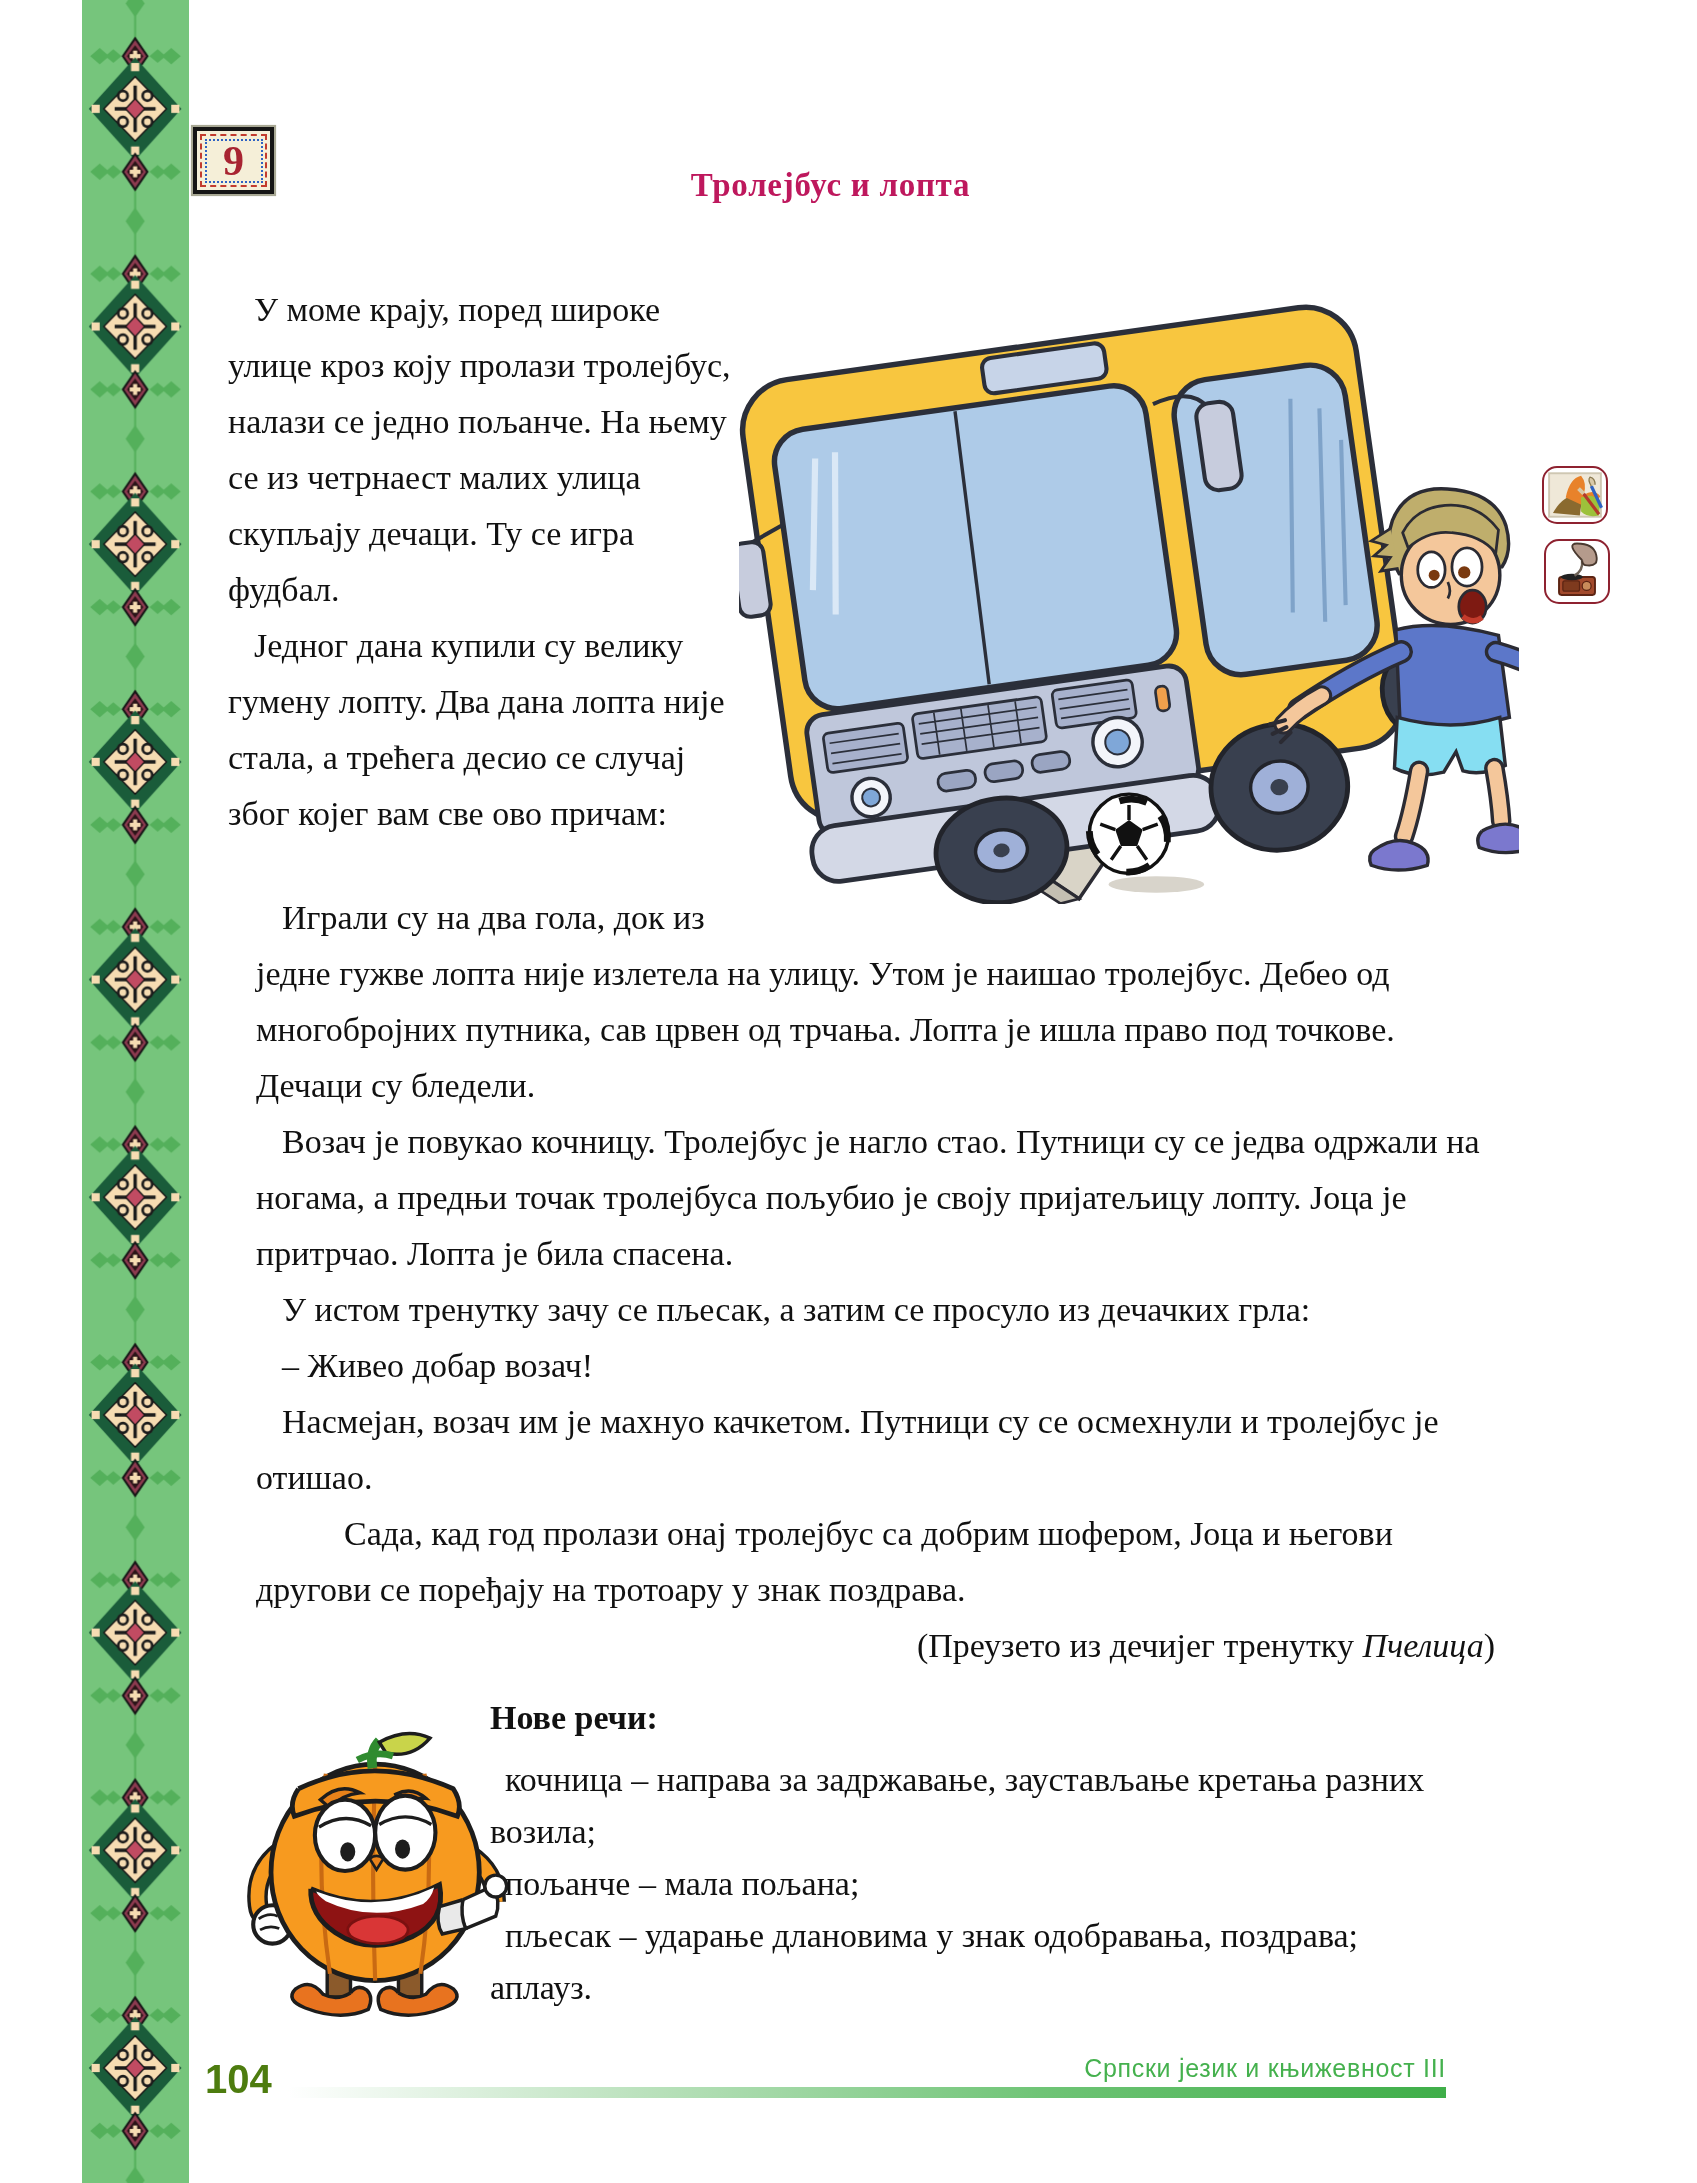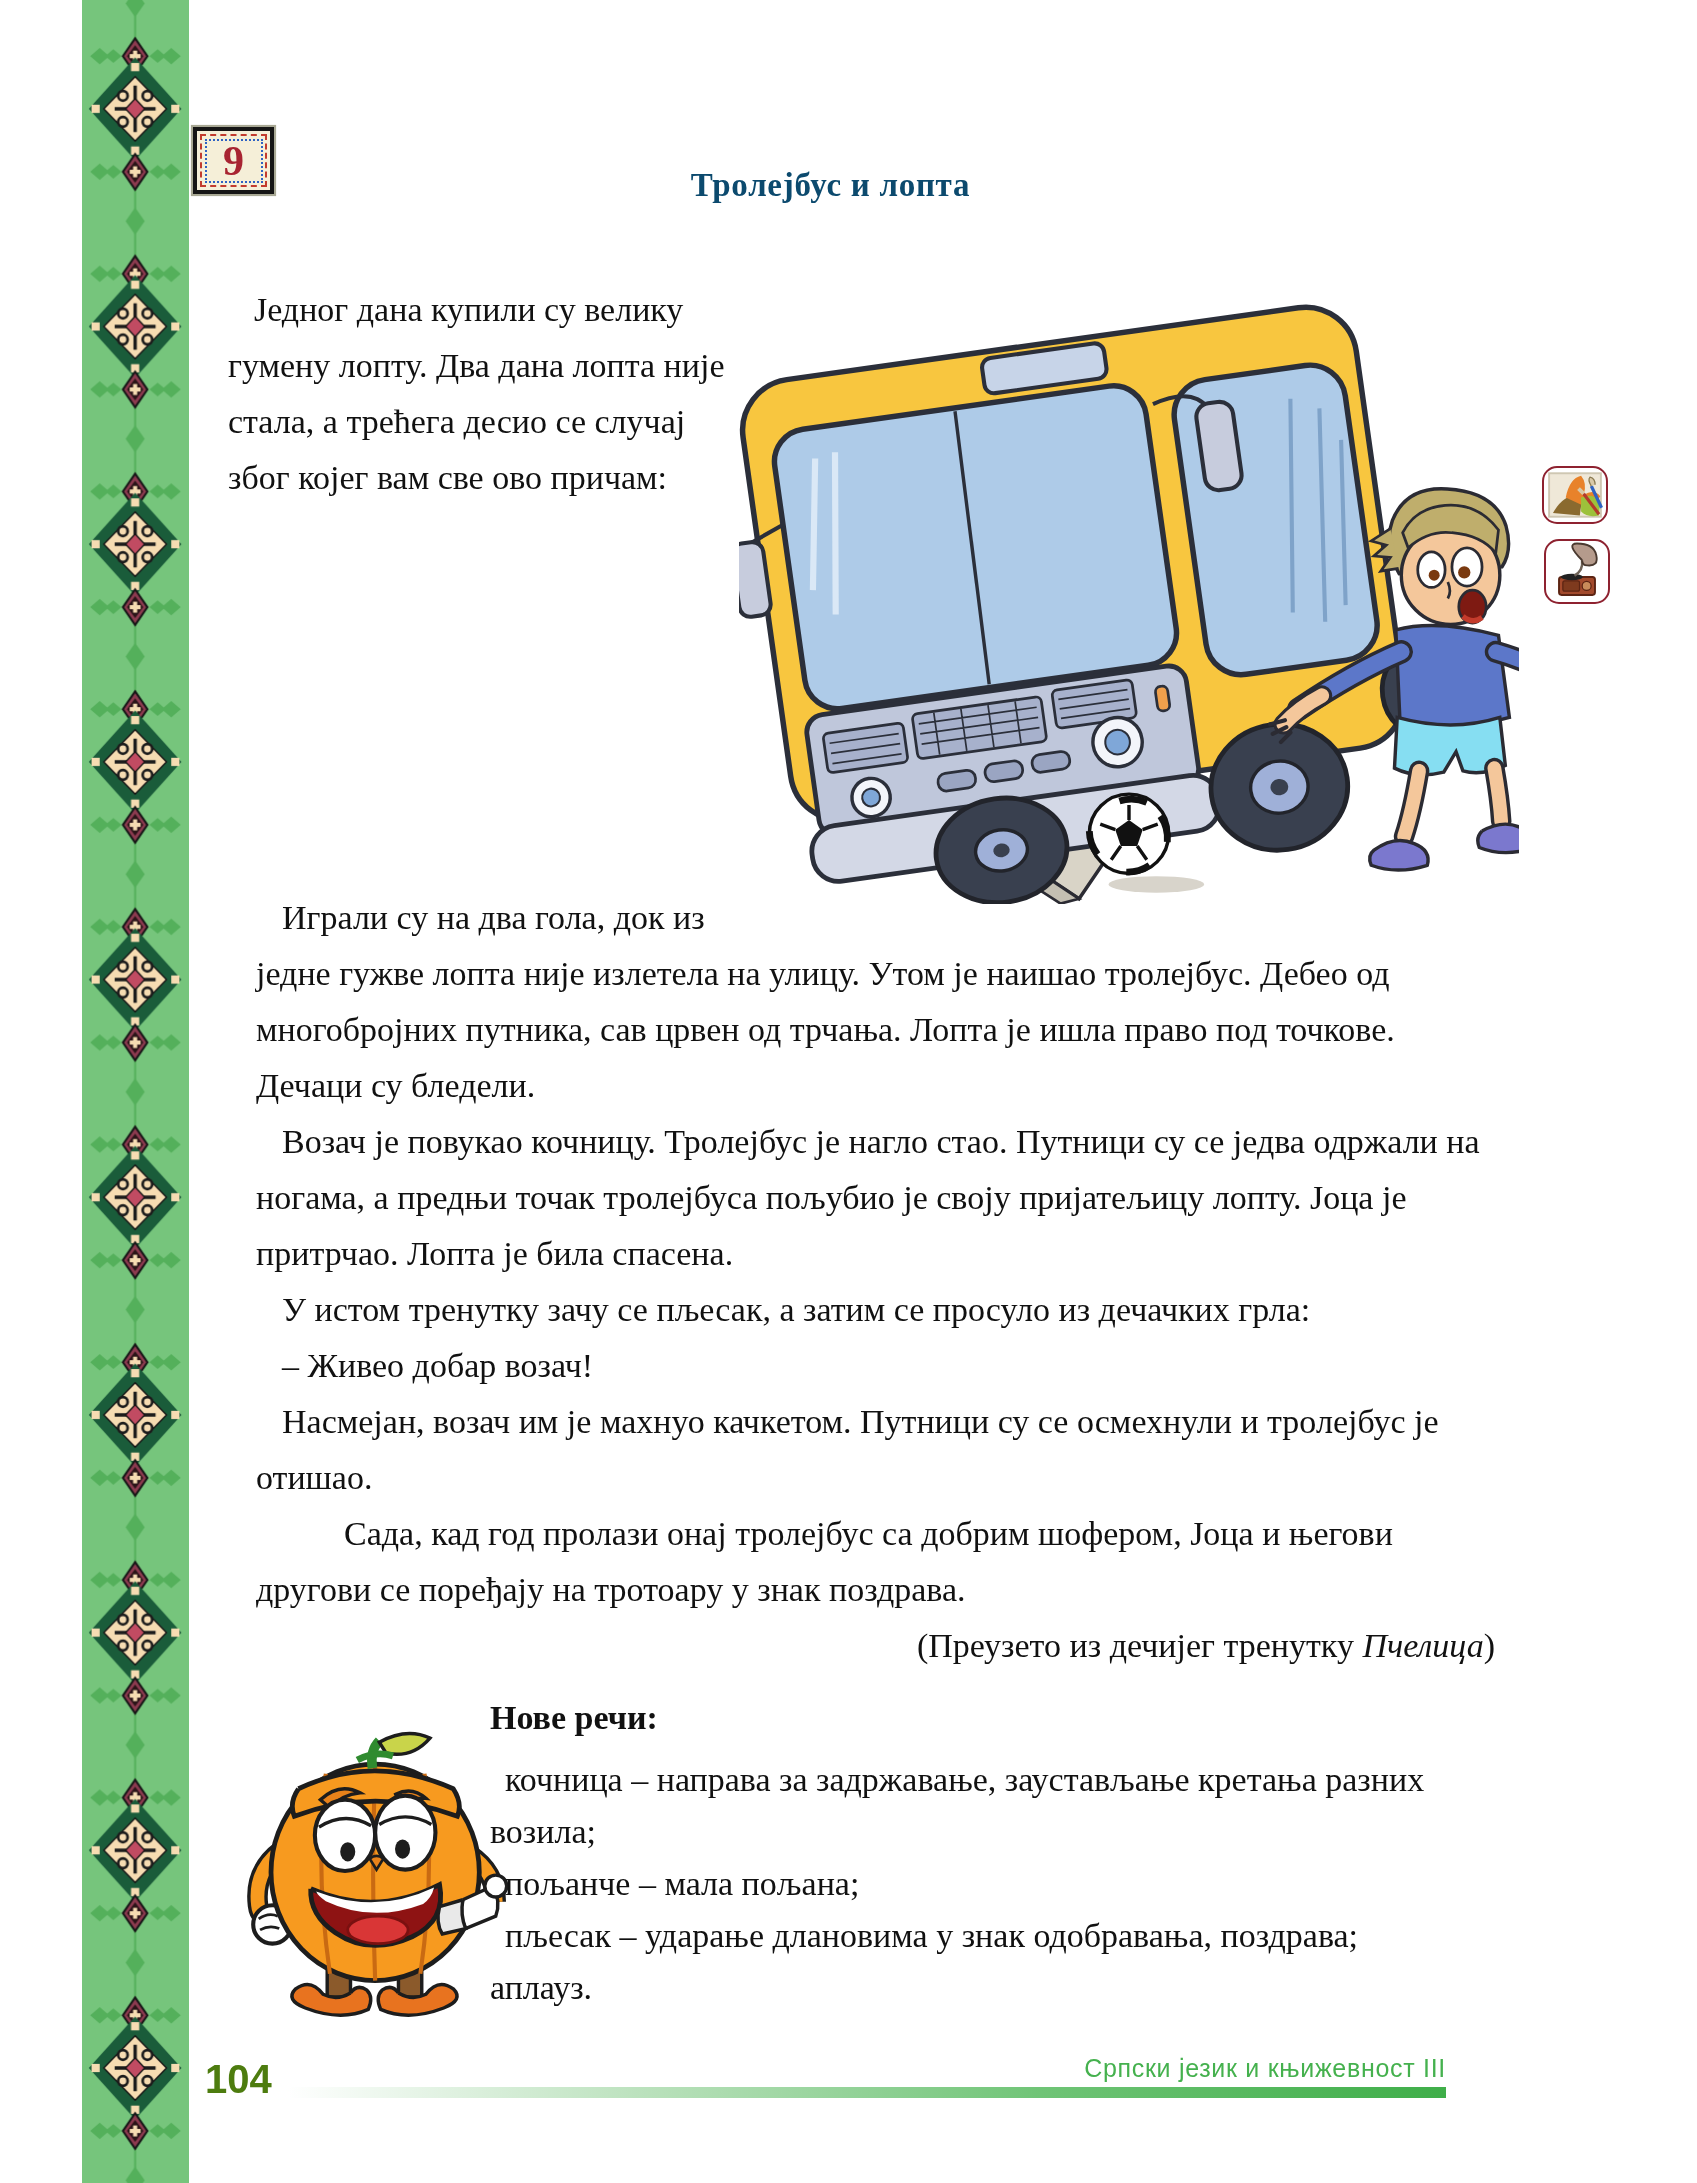--- a/index.html
+++ b/index.html
@@ -15,21 +15,21 @@
     position:absolute; left:193px; top:127px; width:81px; height:67px;
     background:#F5EFD8; border:4.8px solid #151515; box-sizing:border-box;
     box-shadow:0 0 0 2.1px #A8A894; display:flex; align-items:center; justify-content:center;
   }
   .badge-frame  { position:absolute; inset:2.7px;  border:2.7px dashed #C23B2E; pointer-events:none; }
   .badge-frame2 { position:absolute; inset:7.5px; border:2.1px dotted #2E62C2; pointer-events:none; }
   .badge-digit  { font-weight:bold; font-size:42px; color:#A82431; line-height:1; }
 
   .title {
     position:absolute; left:228px; top:167px; width:1205px; text-align:center;
-    font-size:33px; font-weight:bold; color:#0c4a6e; letter-spacing:0.7px;
+    font-size:33px; font-weight:bold; color:#be185d; letter-spacing:0.7px;
   }
 
   .col-text  { position:absolute; left:228px; top:282px;  width:519px;  font-size:34px; line-height:56px; }
   .col-text p{ margin:0; text-indent:26px; }
 
   .full-text  { position:absolute; left:228px; top:890px; width:1239px; font-size:34px; line-height:56px;margin-left:28px; }
   .full-text p{ margin:0; }
   .full-text p.ind    { text-indent:26px; }
   .full-text p.noind  { text-indent:0; }
   .full-text p.bigind { text-indent:88px; }
@@ -121,20 +121,21 @@
 
   <div class="badge">
     <div class="badge-frame"></div>
     <div class="badge-frame2"></div>
     <span class="badge-digit">9</span>
   </div>
 
   <div class="title">Тролејбус и лопта</div>
 
   <div class="col-text">
+    <p>У моме крају, поред широке улице кроз коју пролази тролејбус, налази се једно пољанче. На њему се из четрнаест малих улица скупљају дечаци. Ту се игра фудбал.</p>
     <p>Једног дана купили су велику гумену лопту. Два дана лопта није стала, а трећега десио се случај због којег вам све ово причам:</p>
   </div>
 
   <svg class="illu-main" viewBox="0 0 1140 940">
 
     <g>
       <polygon points="700,545 742,573 497,933 452,903" fill="#D9D4C7" stroke="#2B2B33" stroke-width="5"></polygon>
       <polygon points="452,903 497,933 470,940 436,918" fill="#C4BFB2" stroke="#2B2B33" stroke-width="4"></polygon>
       <path d="M664,625 q-18,4 -26,18 M600,718 q-18,4 -26,18 M536,812 q-18,4 -26,18" fill="none" stroke="#2B2B33" stroke-width="4"></path>
     </g>

